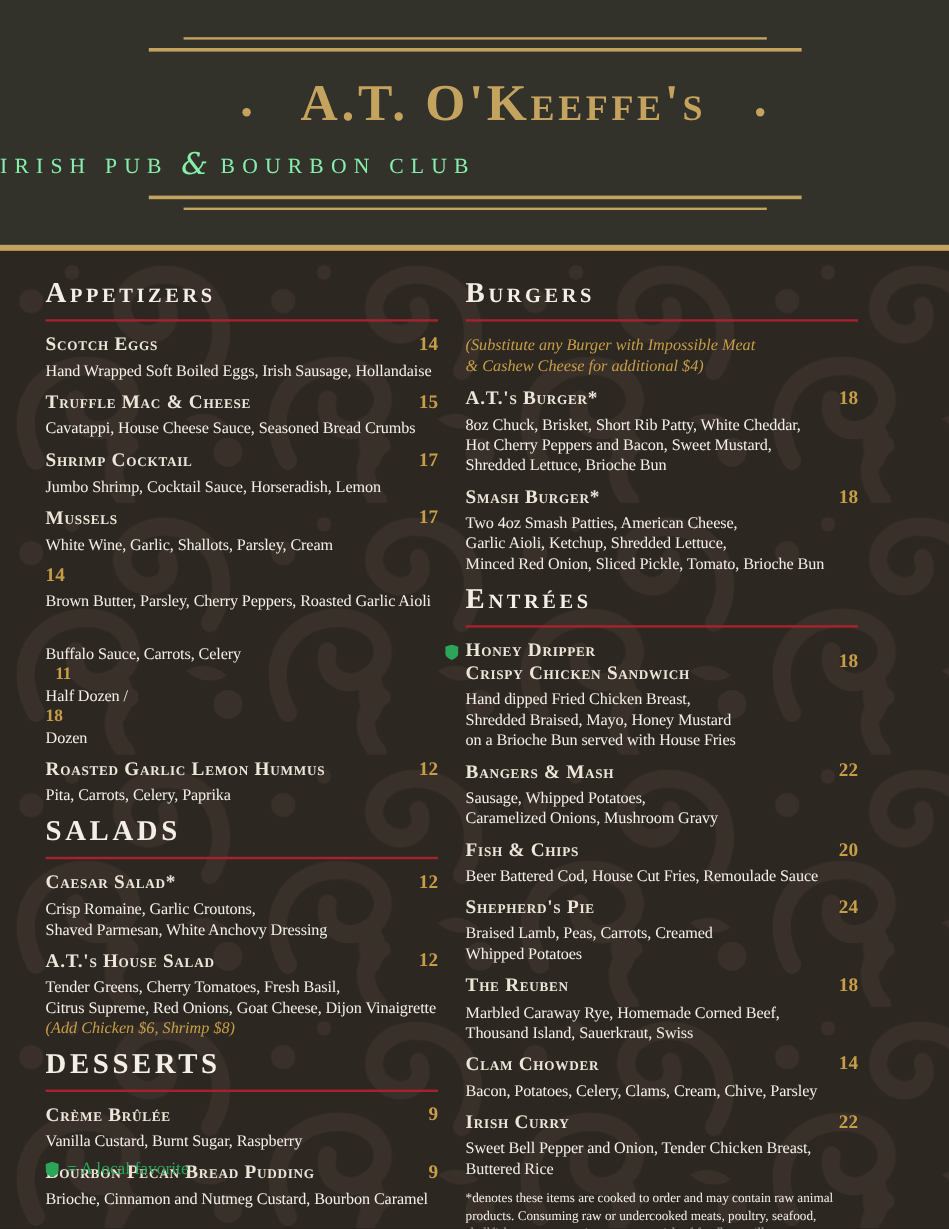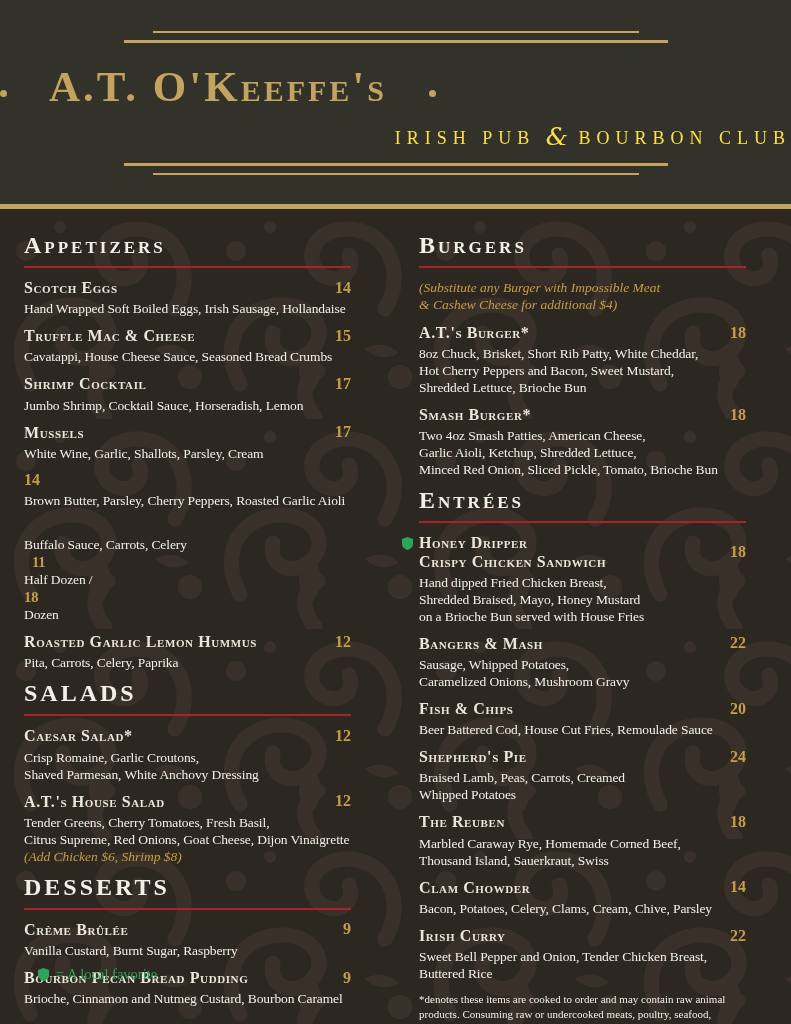--- a/index.html
+++ b/index.html
@@ -10,37 +10,37 @@
   
   .header{position:absolute;top:0;left:0;right:0;height:204px;background:#32322b;z-index:3;}
   .goldbar{position:absolute;top:204px;left:0;right:0;height:5px;background:#c4a35e;z-index:3;}
   .hline{margin:0 auto;background:#c4a35e;}
   .hline.thin{width:486px;height:2px;}
   .hline.thick{width:544px;height:3px;}
   .orn-top .thin{margin-top:31px;}
   .orn-top .thick{margin-top:7px;}
   .orn-bot .thick{margin-top:13px;}
   .orn-bot .thin{margin-top:7px;}
-  .title-row{display:flex;align-items:center;gap:42px;margin-top:12px;height:62px;}
+  .title-row{display:flex;justify-content:center;align-items:center;gap:42px;margin-top:12px;height:62px;padding-left:48px;}
   .title{
     font-variant:small-caps;font-weight:bold;font-size:43px;letter-spacing:3px;
     color:#c4a35e;line-height:1;white-space:nowrap;
   }
   .side-dot{width:7px;height:7px;border-radius:50%;background:#c4a35e;margin-top:14px;}
   .subtitle{
-    text-align:right;color:#fde047;font-size:18px;letter-spacing:6px;
-    margin-top:4px;white-space:nowrap;padding-left:48px;
+    text-align:left;color:#86efac;font-size:18px;letter-spacing:6px;
+    margin-top:4px;white-space:nowrap;
   }
   .subtitle .amp{font-style:italic;font-size:25px;letter-spacing:0;font-family:"DejaVu Serif",serif;position:relative;top:1px;}
   
   .damask{position:absolute;top:209px;left:0;z-index:0;}
   
   .menu{
     position:absolute;top:209px;left:0;right:0;bottom:0;z-index:1;
-    padding:24px 24px 0;display:flex;gap:68px;
+    padding:24px 38px 0;display:flex;gap:23px;
   }
   .col{width:327px;flex:0 0 327px;}
   .section + .section{margin-top:6px;}
   .sec-h{
     margin:0;color:#f3efe6;font-size:24px;font-weight:bold;
     letter-spacing:3px;font-variant:small-caps;line-height:1.08;
   }
   .sec-rule{height:2px;background:#a8222d;margin:7px 0 11px;}
   .item{margin-bottom:10px;position:relative;}
   .item-head{display:flex;justify-content:space-between;align-items:center;gap:8px;}

